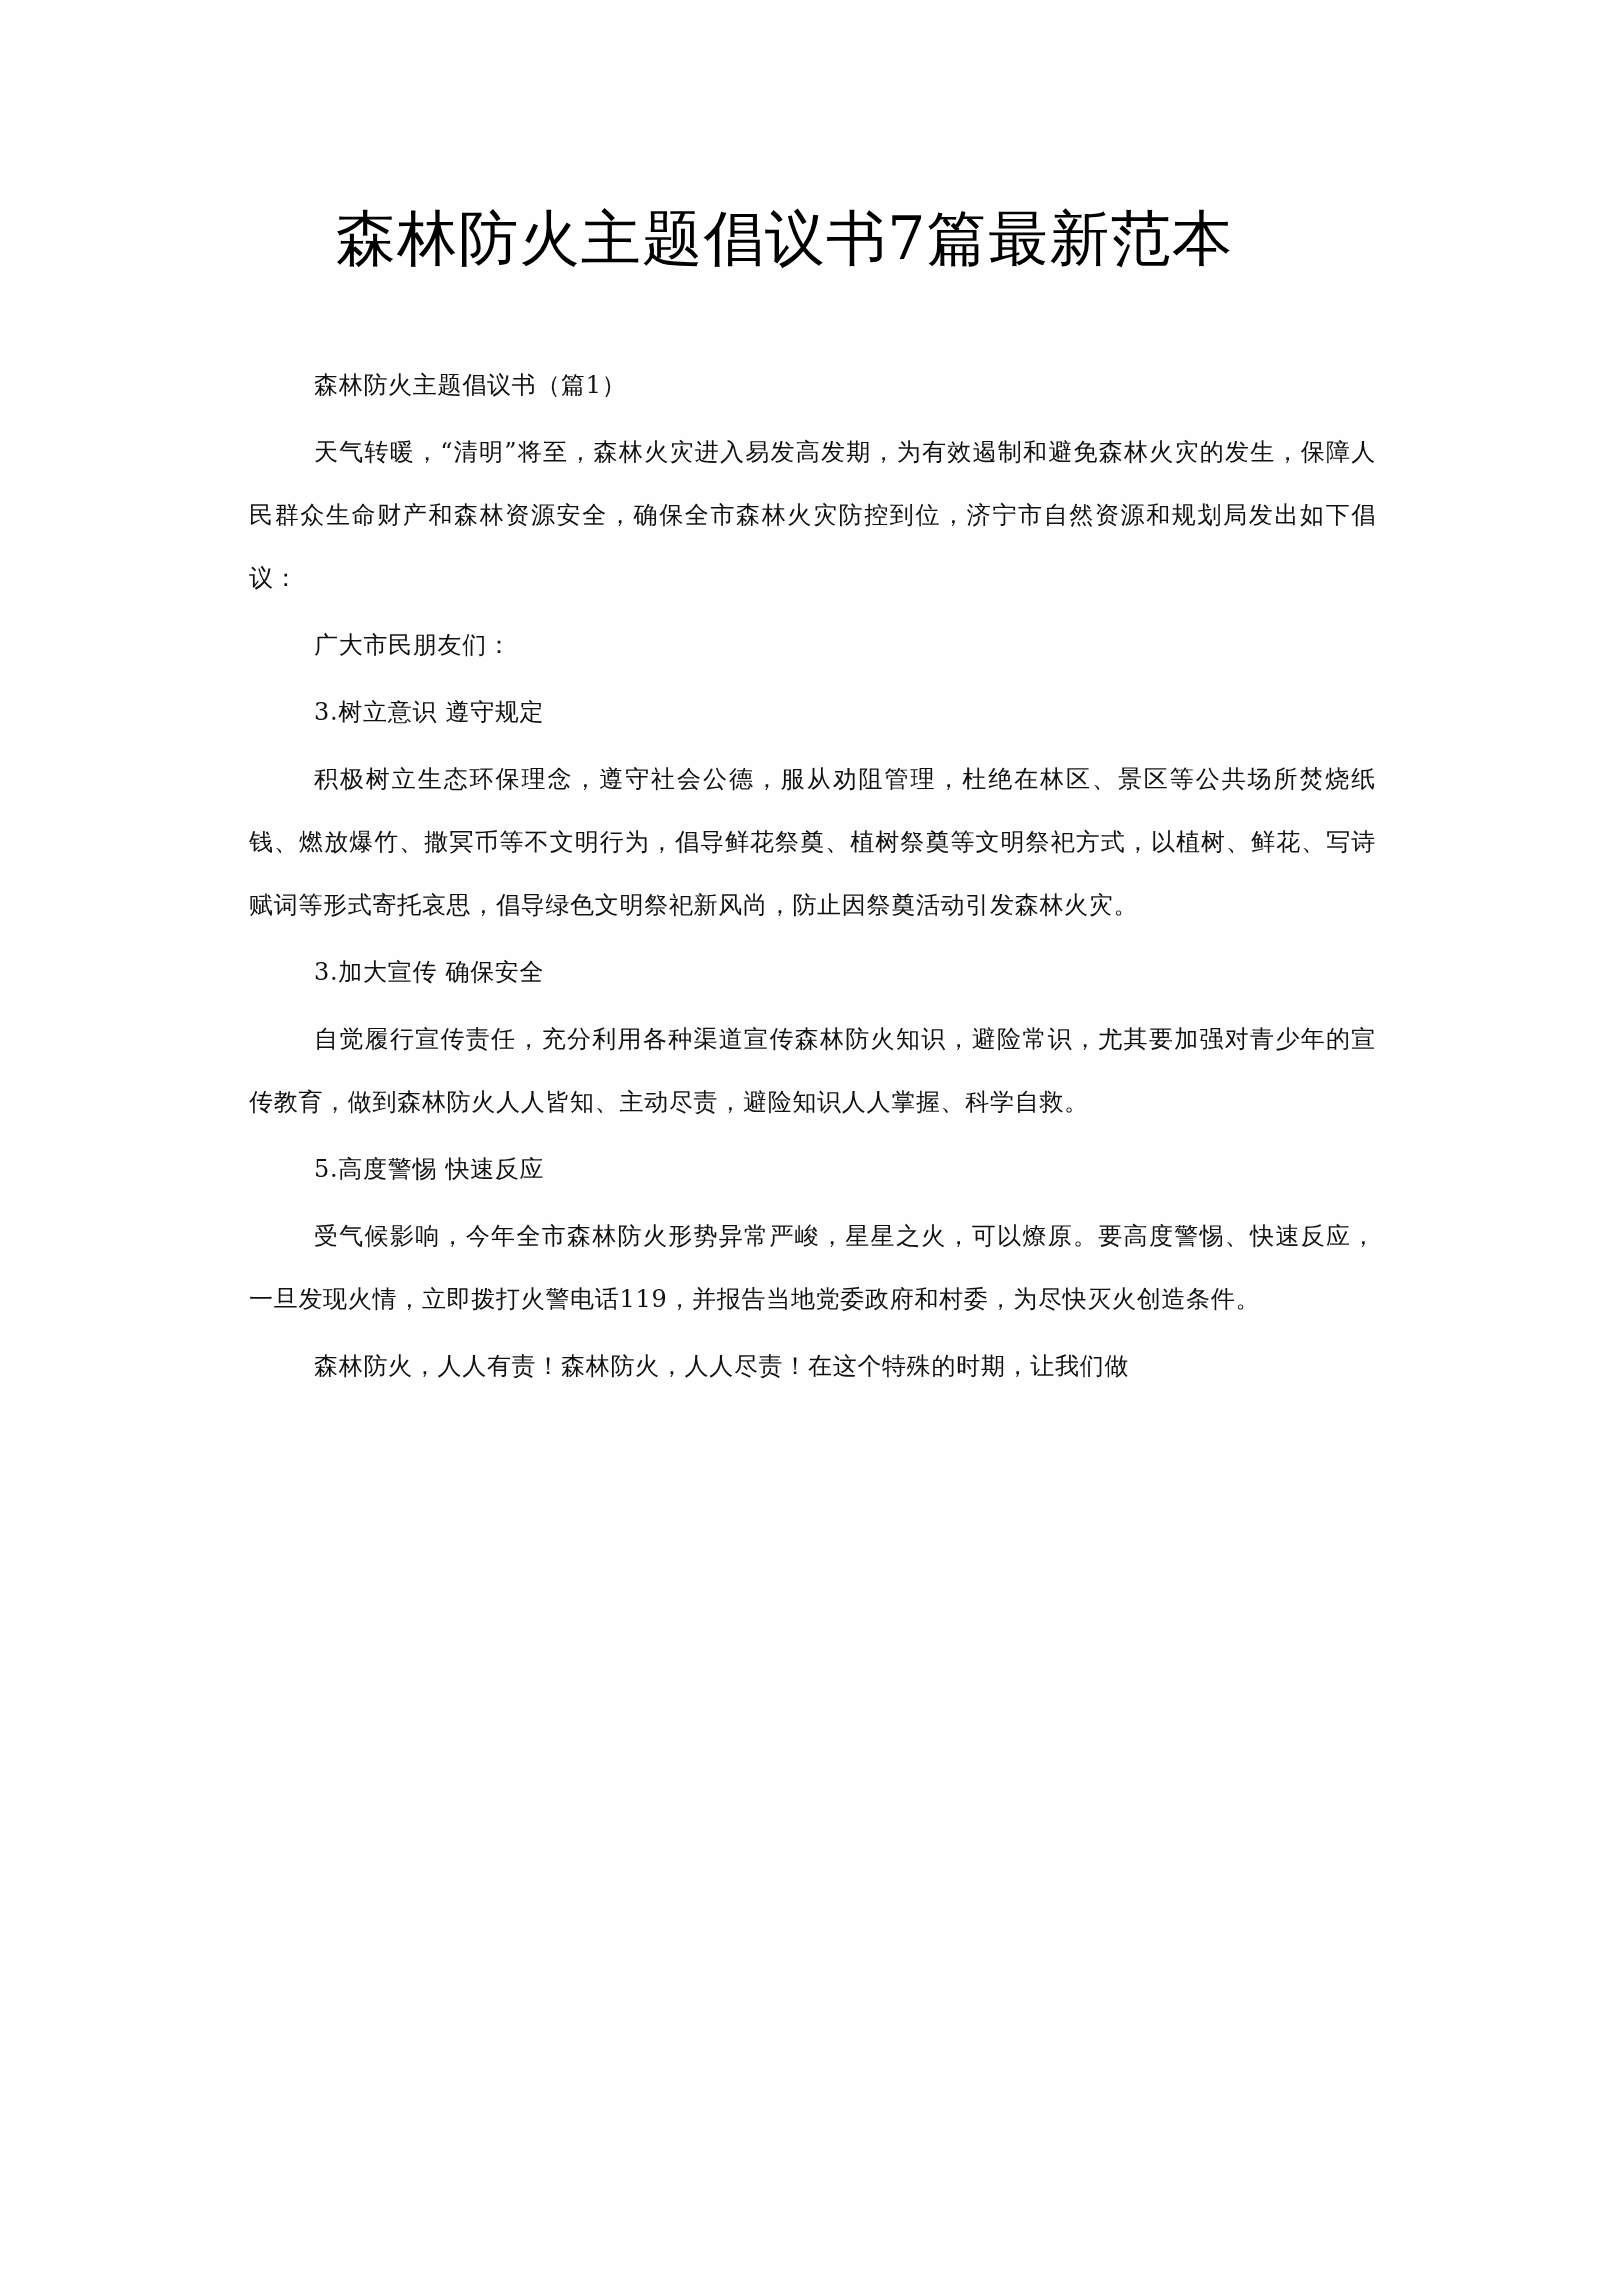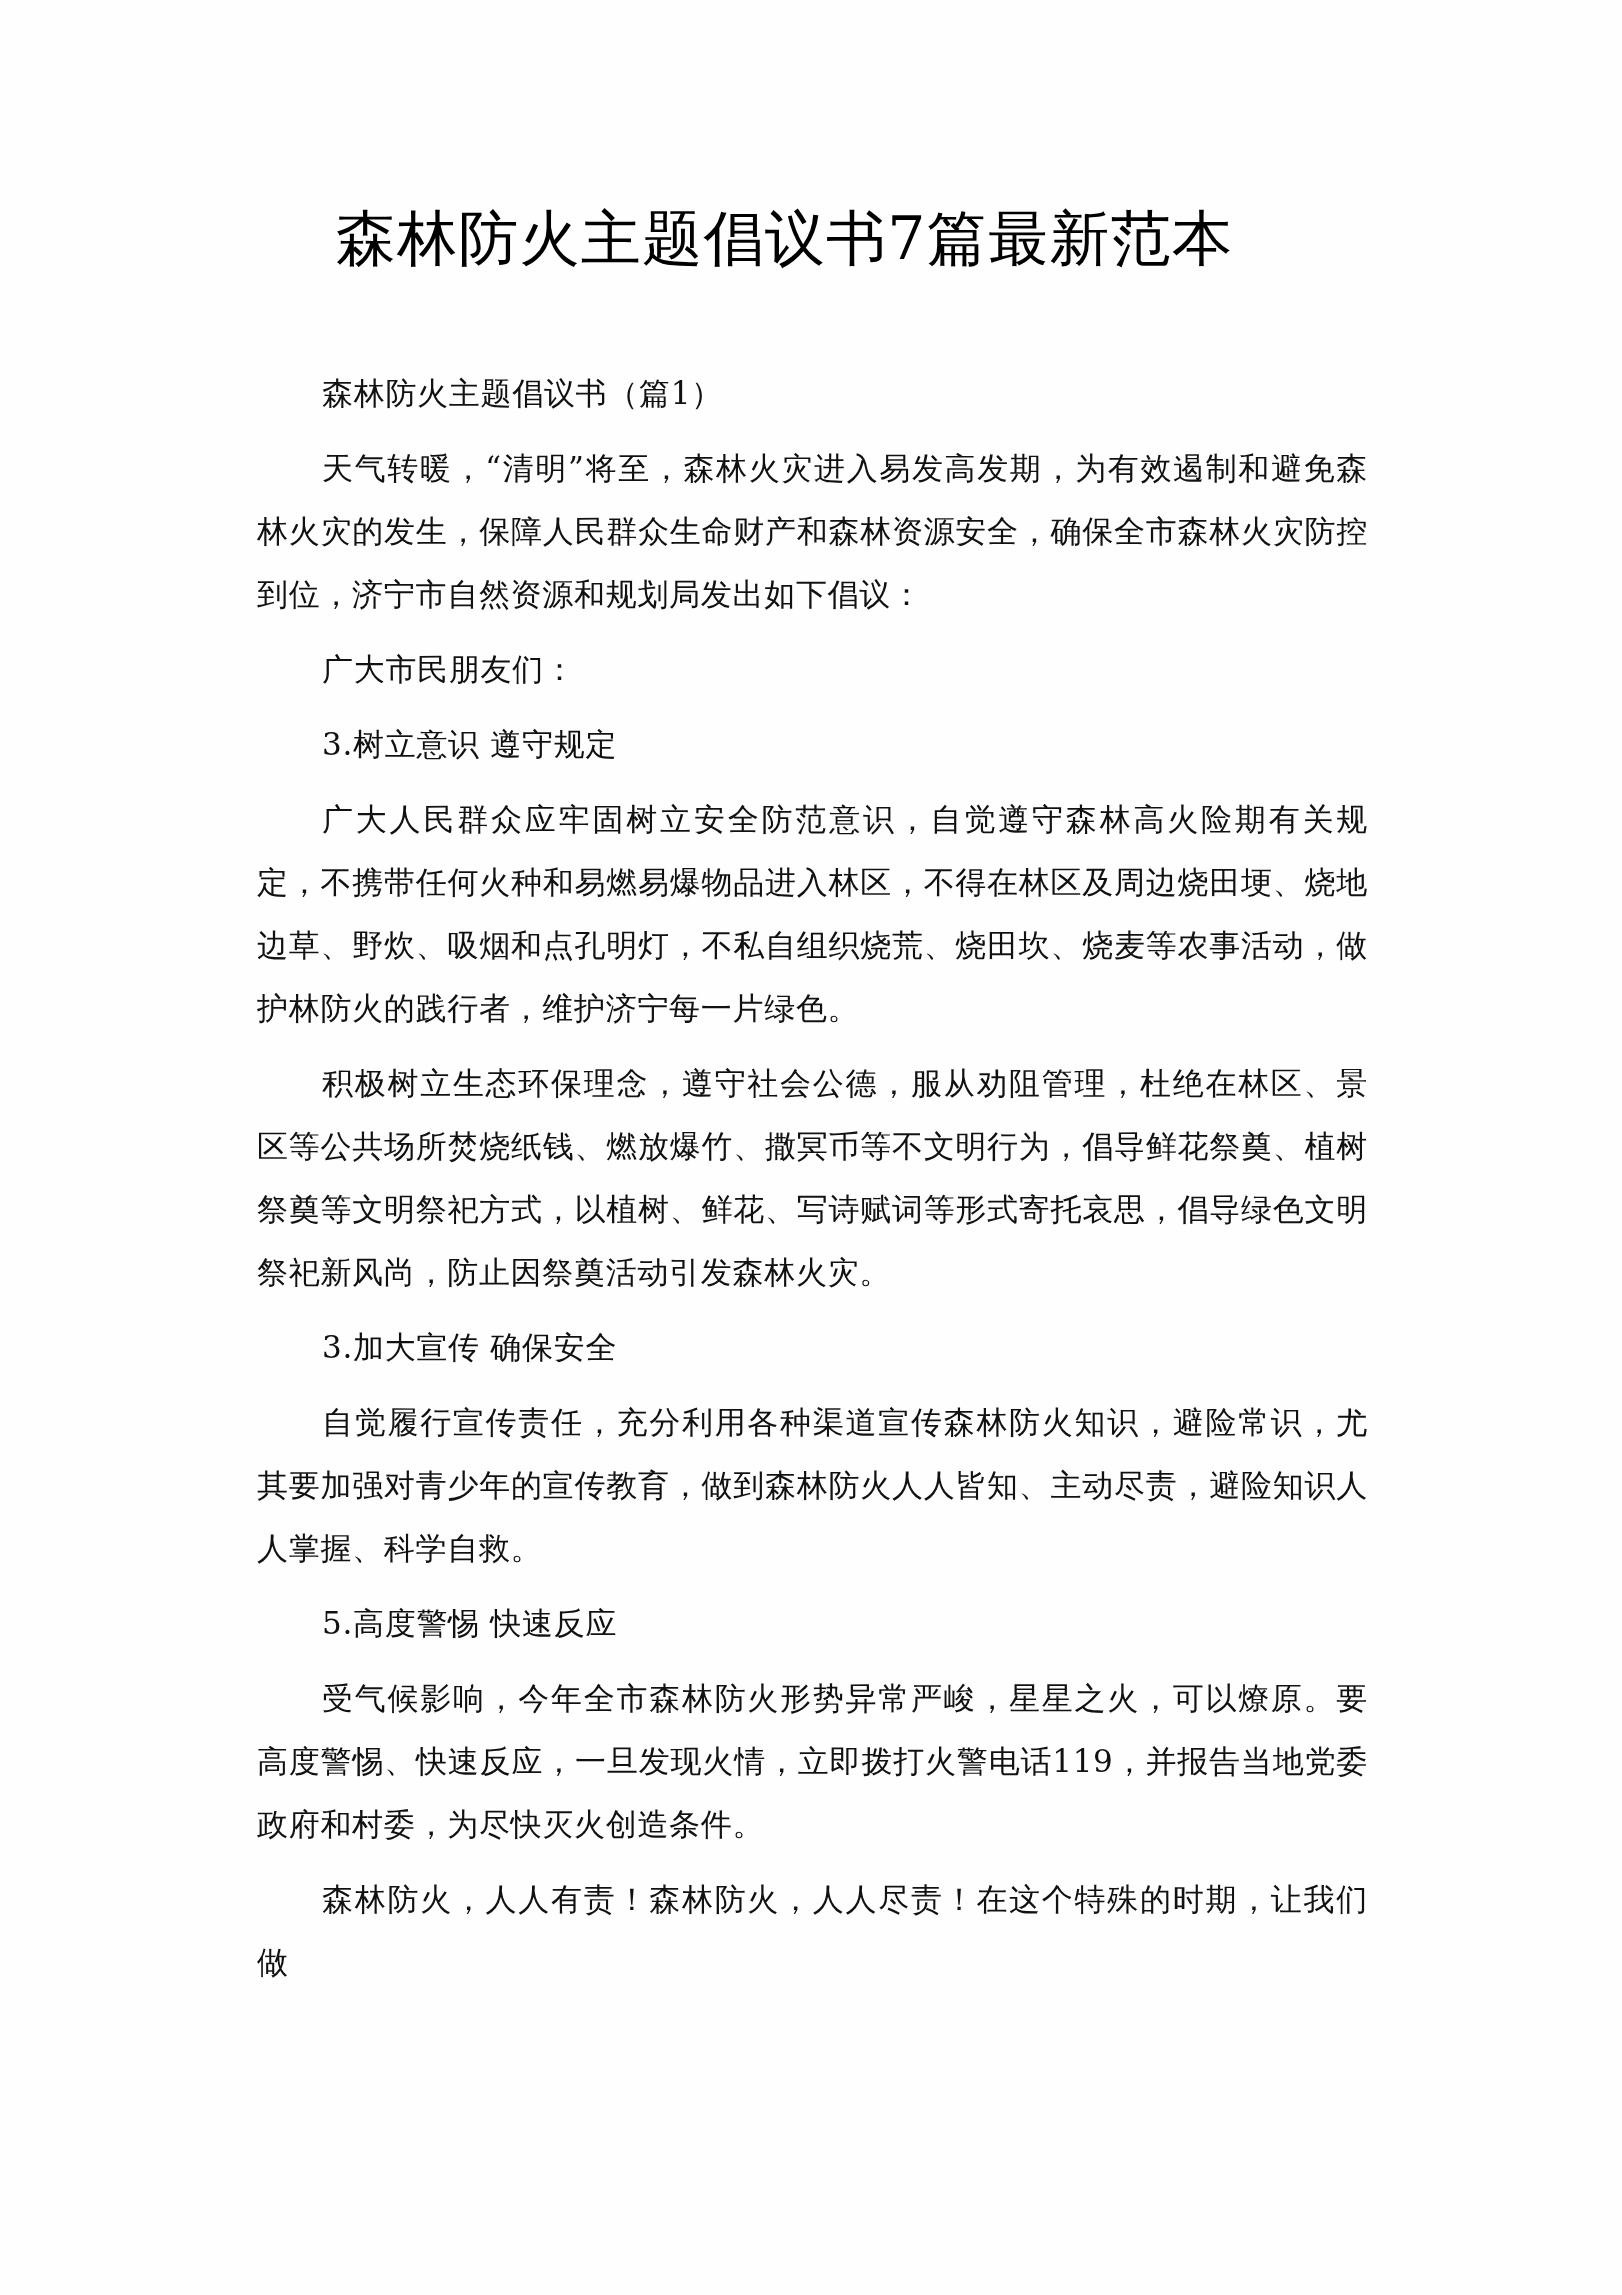--- a/index.html
+++ b/index.html
@@ -2,36 +2,35 @@
 <html style="font-size:10.5px"><head>
 <meta charset="utf-8">
 <style>
   html, body { margin: 0; padding: 0; background: #ffffff; }
   body { width: 1623px; height: 2295px; position: relative; overflow: hidden;
          font-family: "DejaVu Serif", "Liberation Serif", serif; color: #111; }
   .page { position: absolute; left: 0; top: 0; width: 1623px; height: 2295px; background: #fefefe; }
   .title { position: absolute; left: 0; top: 196px; width: 1569px; text-align: center;
            font-size: 60px; line-height: 85px; letter-spacing: 1.3px; color: #000; }
   .body { position: absolute; left: 245px; top: 350px; width: 1135px; }
-  .p { font-size: 31px; line-height: 63px; margin: 12px; text-align: justify; text-align-last: left; letter-spacing: 0.7px; }
+  .p { font-size: 24px; line-height: 63px; margin: 4px; text-align: justify; text-align-last: left; letter-spacing: 0.7px; }
   .indent { text-indent: 65px; }
 </style>
 </head>
 <body>
 
 <div class="page">
   <div class="title">森林防火主题倡议书7篇最新范本</div>
 
   <div class="body">
     <p class="p indent">森林防火主题倡议书（篇1）</p>
     <p class="p indent">天气转暖，“清明”将至，森林火灾进入易发高发期，为有效遏制和避免森林火灾的发生，保障人民群众生命财产和森林资源安全，确保全市森林火灾防控到位，济宁市自然资源和规划局发出如下倡议：</p>
     <p class="p indent">广大市民朋友们：</p>
 
     <p class="p indent">3.树立意识 遵守规定</p>
-    <p class="p indent">广大人民群众应牢固树立安全防范意识，自觉遵守森林高火险期有关规定，不携带任何火种和易燃易爆物品进入林区，不得在林区及周边烧田埂、烧地边草、野炊、吸烟和点孔明灯，不私自组织烧荒、烧田坎、烧麦等农事活动，做护林防火的践行者，维护济宁每一片绿色。</p>
 
     <p class="p indent">积极树立生态环保理念，遵守社会公德，服从劝阻管理，杜绝在林区、景区等公共场所焚烧纸钱、燃放爆竹、撒冥币等不文明行为，倡导鲜花祭奠、植树祭奠等文明祭祀方式，以植树、鲜花、写诗赋词等形式寄托哀思，倡导绿色文明祭祀新风尚，防止因祭奠活动引发森林火灾。</p>
 
     <p class="p indent">3.加大宣传 确保安全</p>
     <p class="p indent">自觉履行宣传责任，充分利用各种渠道宣传森林防火知识，避险常识，尤其要加强对青少年的宣传教育，做到森林防火人人皆知、主动尽责，避险知识人人掌握、科学自救。</p>
 
 
     <p class="p indent">5.高度警惕 快速反应</p>
     <p class="p indent">受气候影响，今年全市森林防火形势异常严峻，星星之火，可以燎原。要高度警惕、快速反应，一旦发现火情，立即拨打火警电话119，并报告当地党委政府和村委，为尽快灭火创造条件。</p>
 

